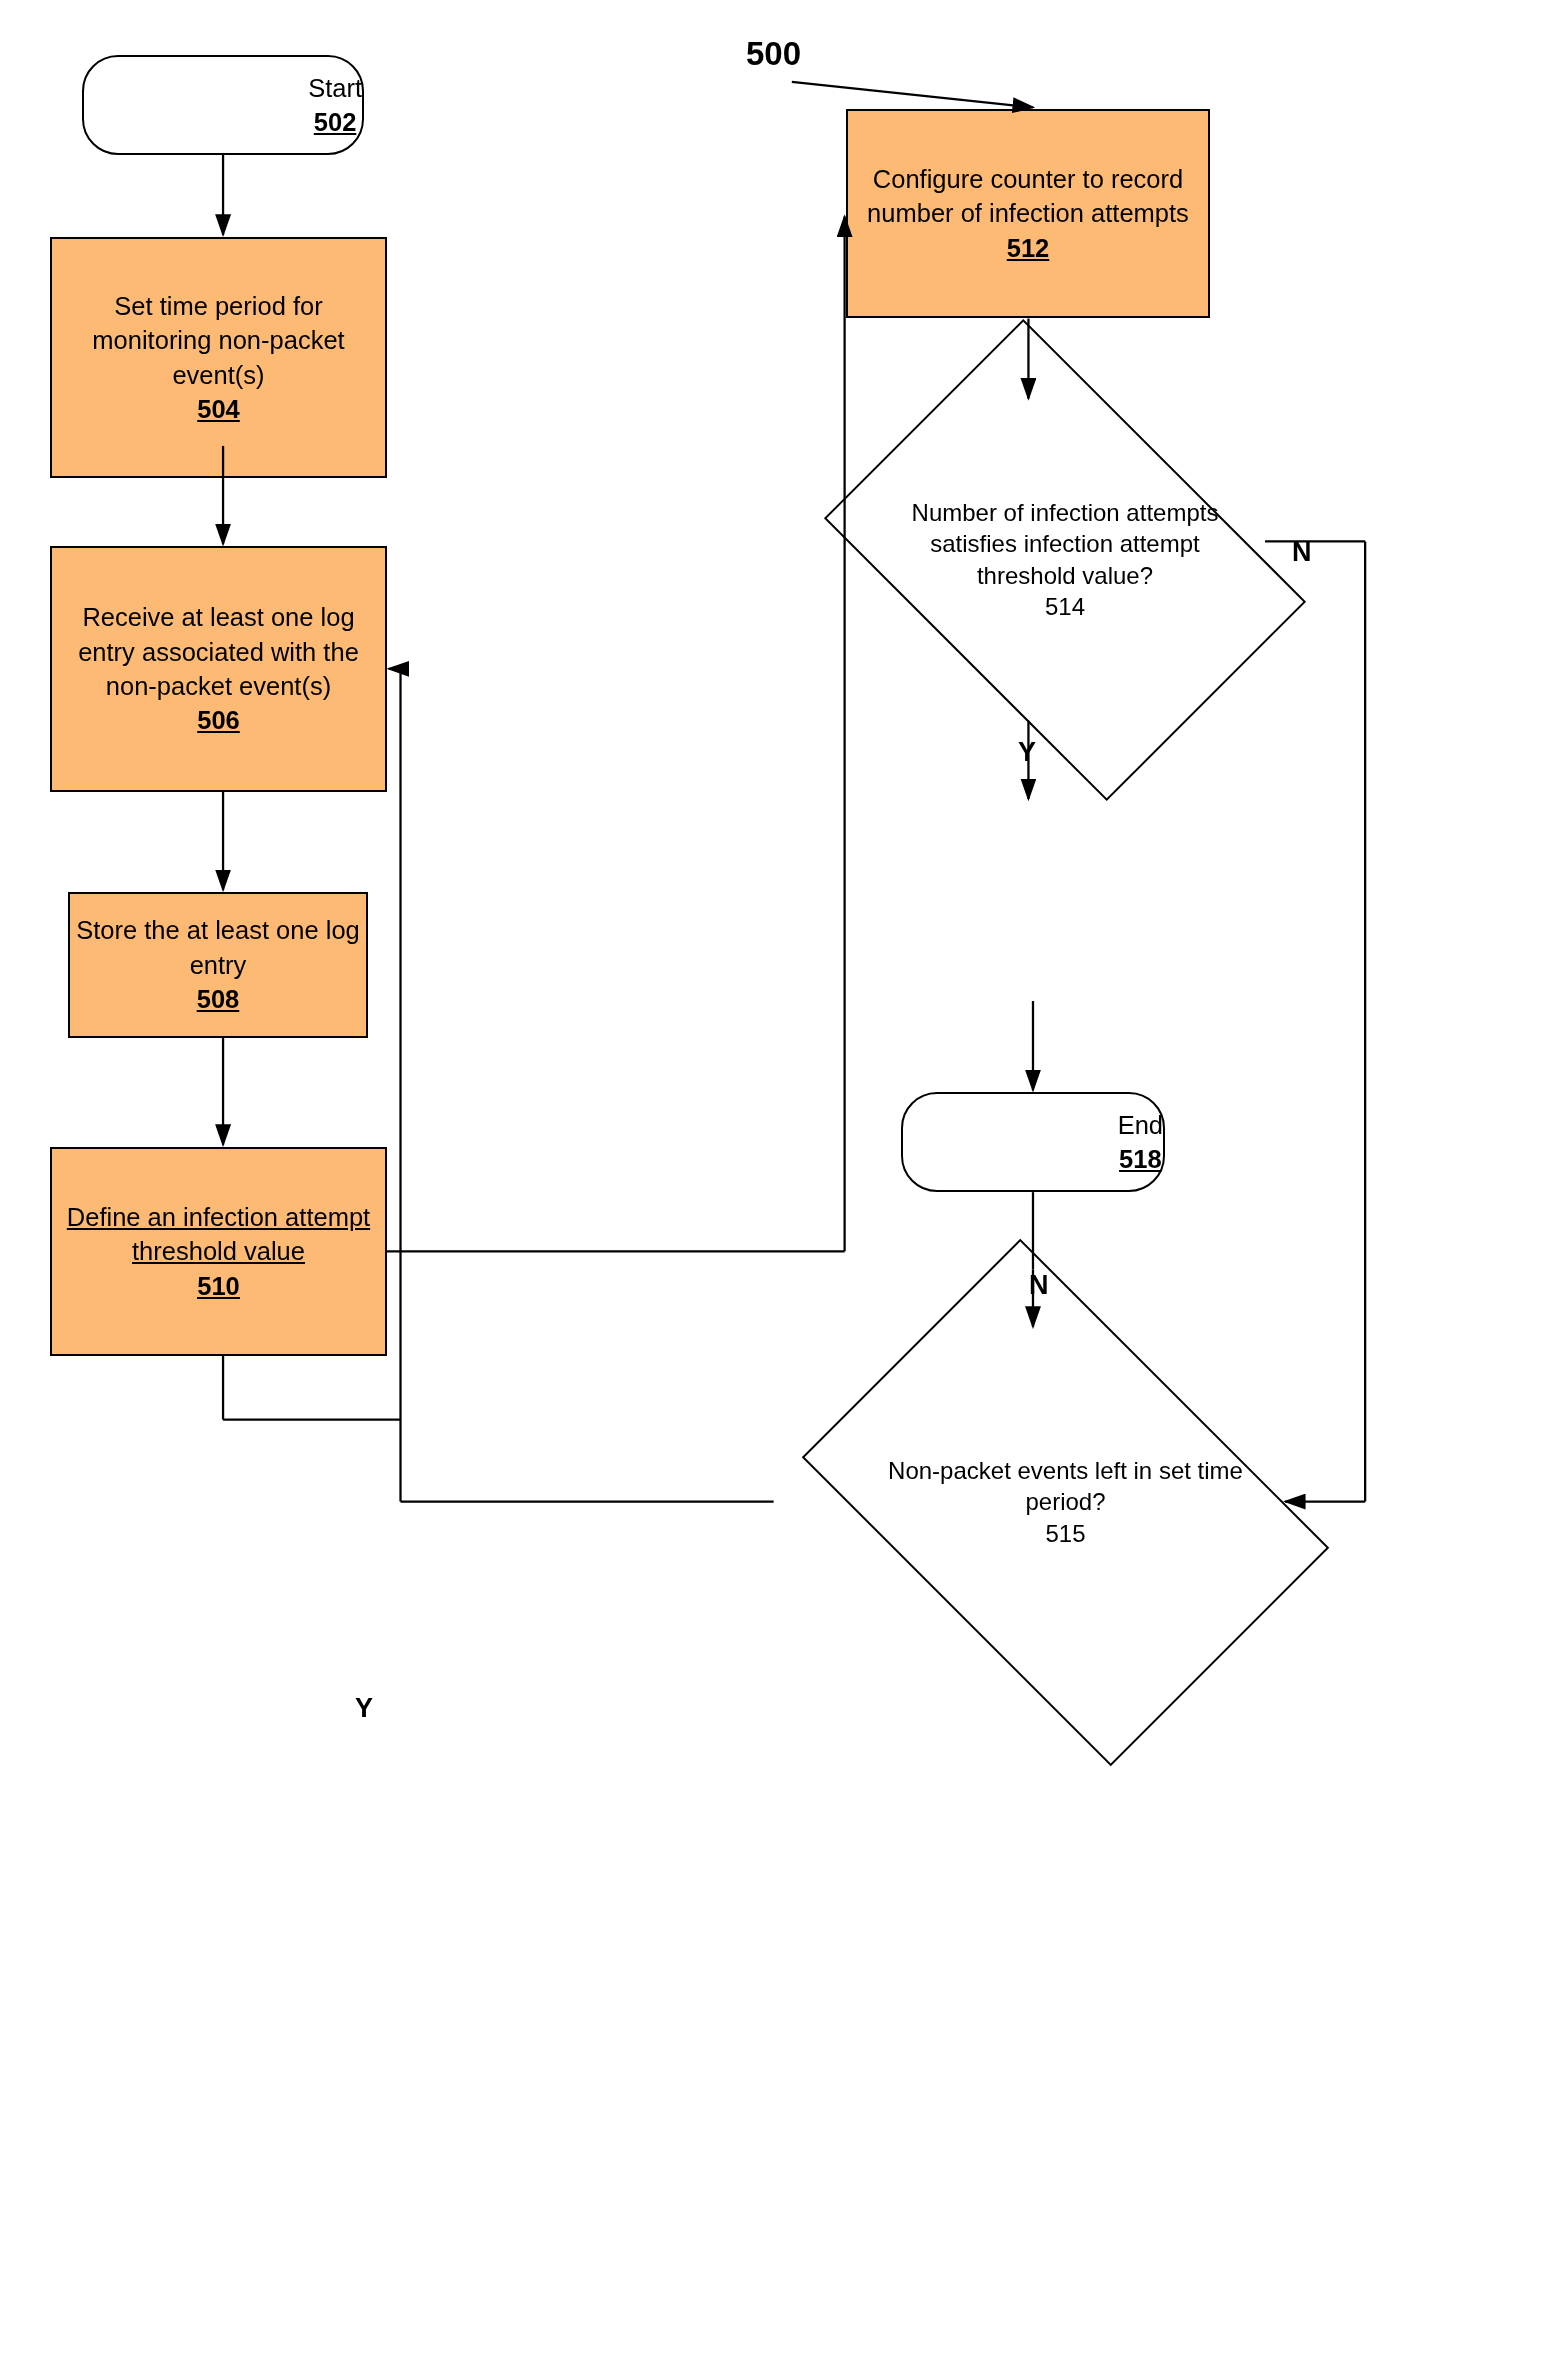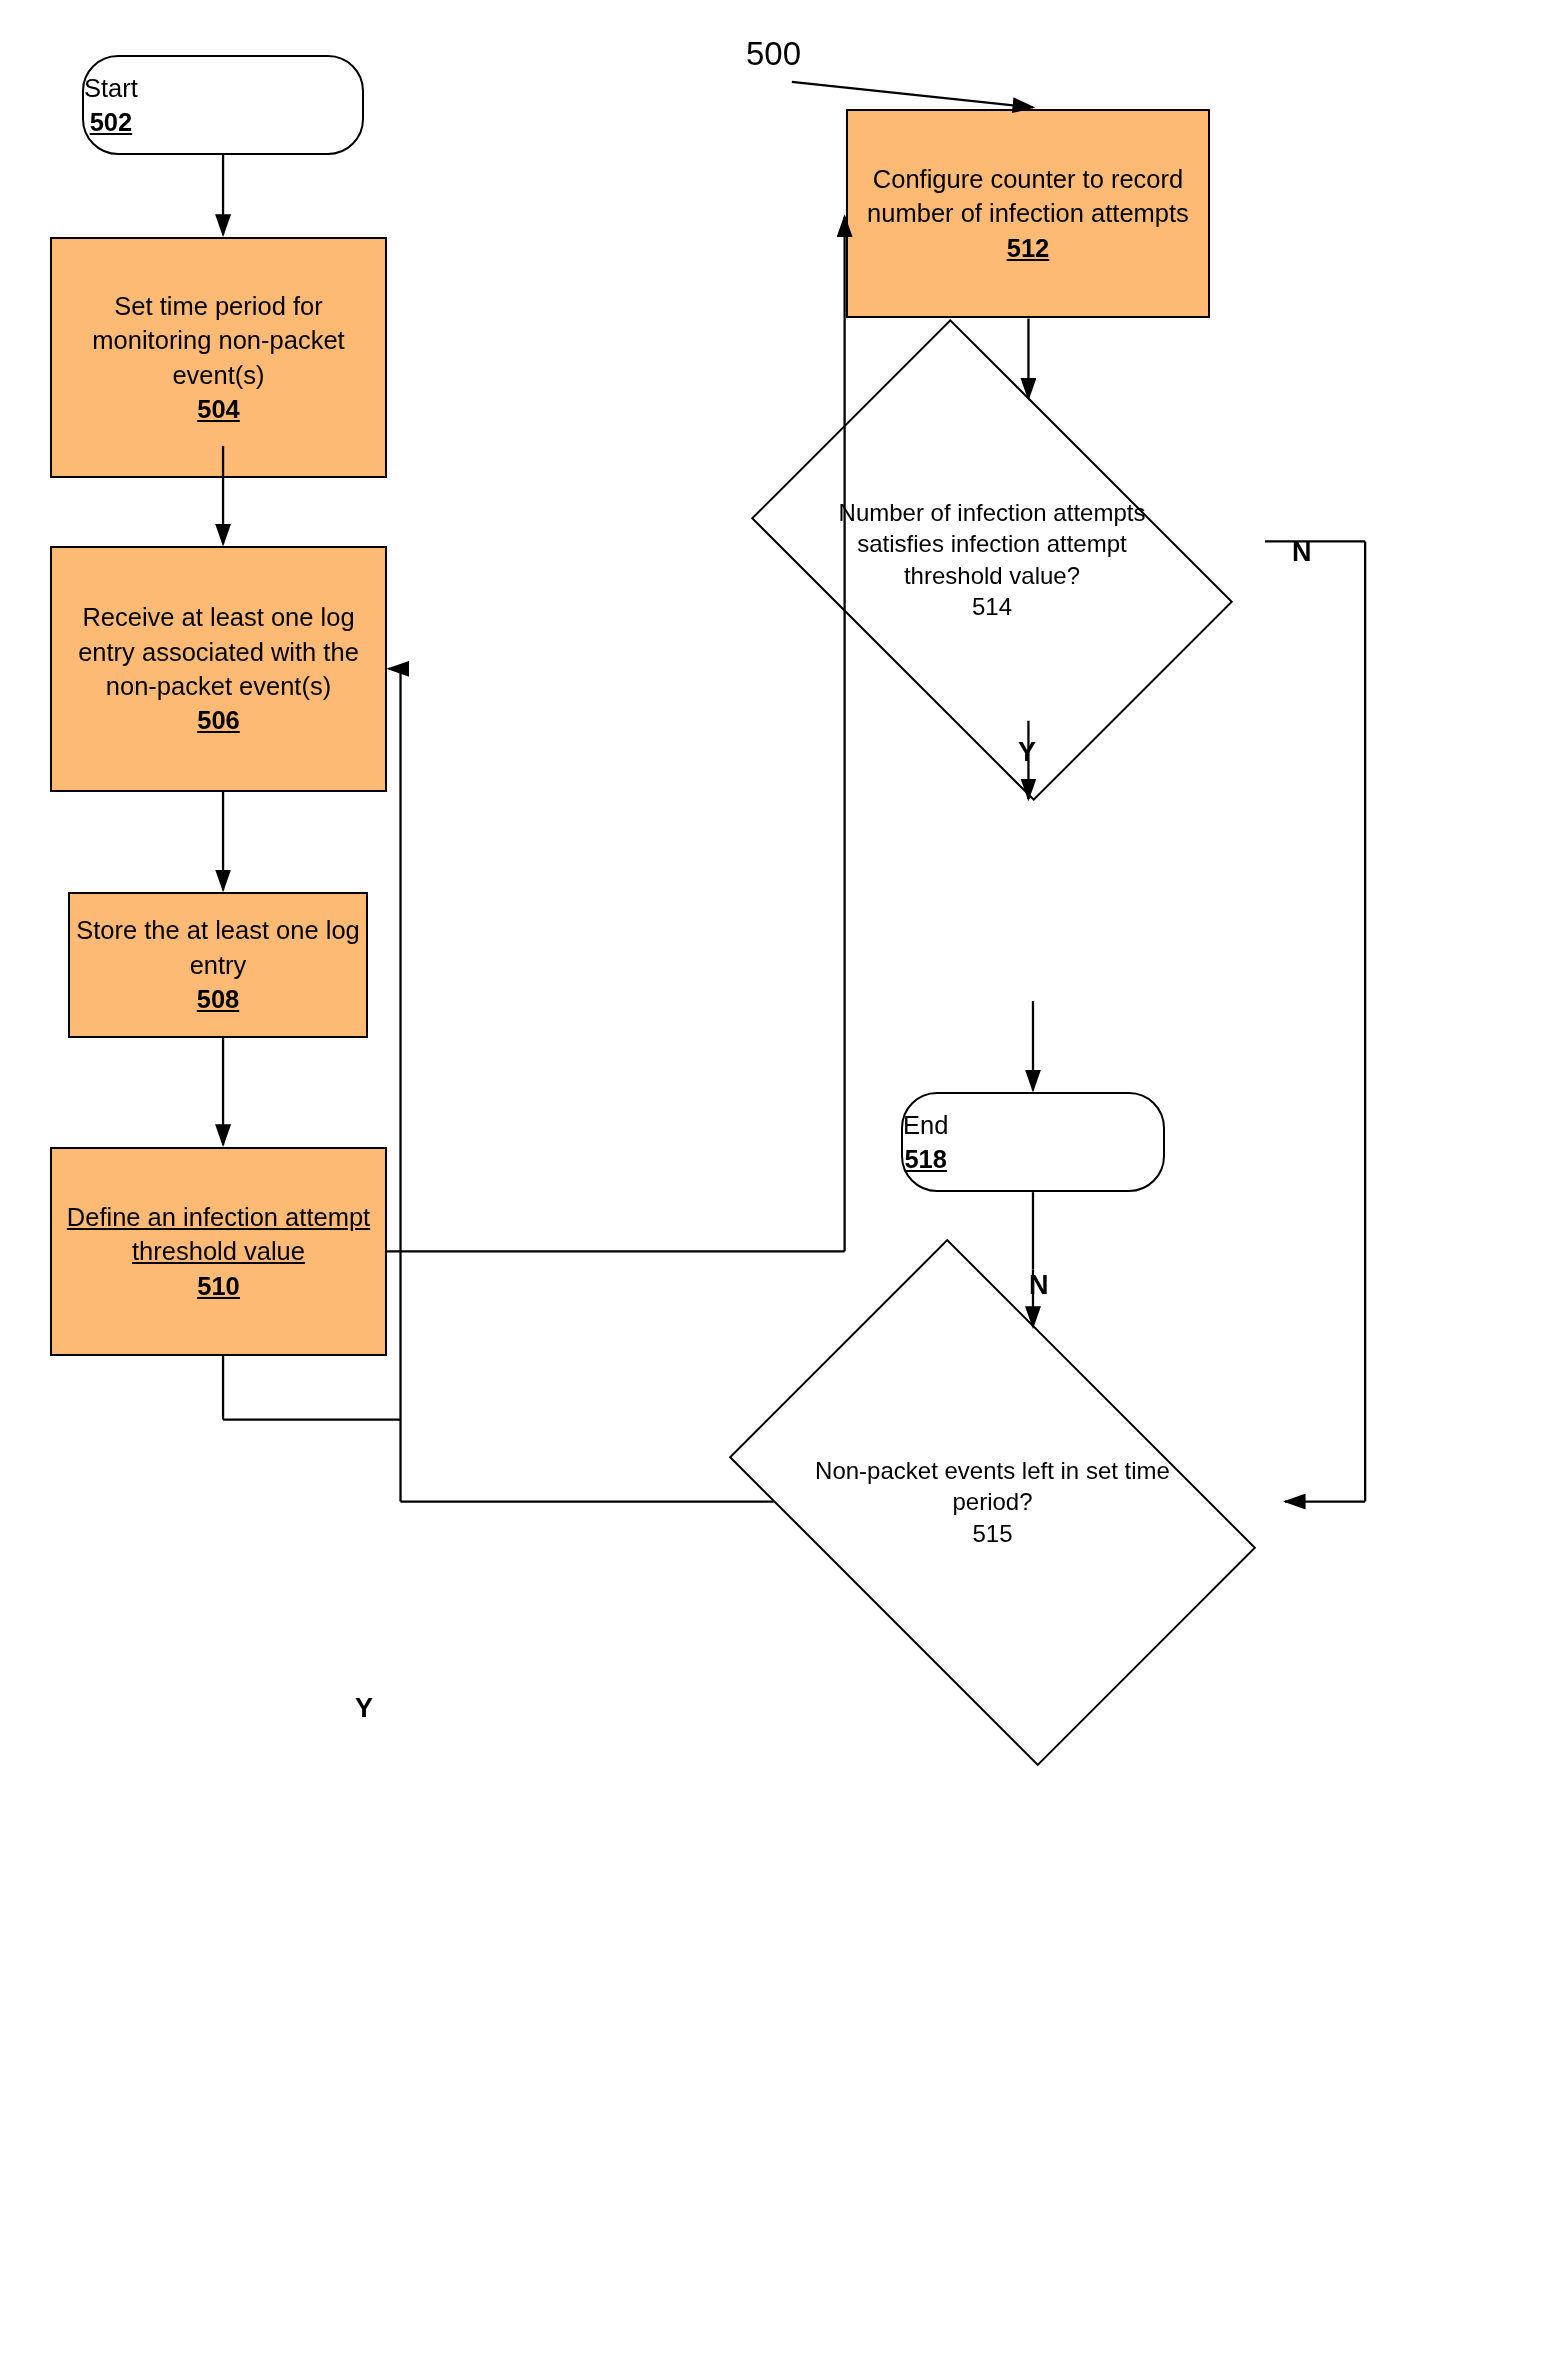--- a/index.html
+++ b/index.html
@@ -14,21 +14,21 @@
     .diagram-container {
       position: relative;
       width: 1560px;
       height: 2377px;
     }
     
     .node {
       position: absolute;
       display: flex;
       align-items: center;
-      justify-content: flex-start;
+      justify-content: flex-end;
       text-align: center;
       font-size: 25.5px;
       font-weight: normal;
       line-height: 1.3;
     }
     .node-text {
       font-size: 25.5px;
       line-height: 1.35;
     }
     .node-text .underline {
@@ -41,21 +41,21 @@
       background: #fff;
     }
     .rect {
       border: 2.7px solid #000;
       background: #fdba74;
     }
     
     .title-label {
       position: absolute;
       font-size: 33px;
-      font-weight: normal;
+      font-weight: bold;
     }
     
     .arrows-svg {
       position: absolute;
       top: 0;
       left: 0;
       width: 1560px;
       height: 2377px;
       pointer-events: none;
     }

